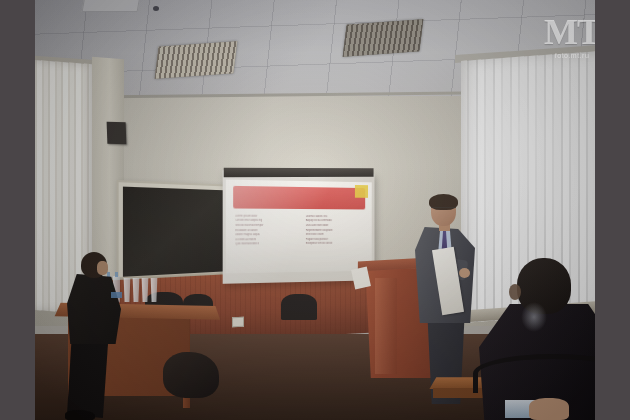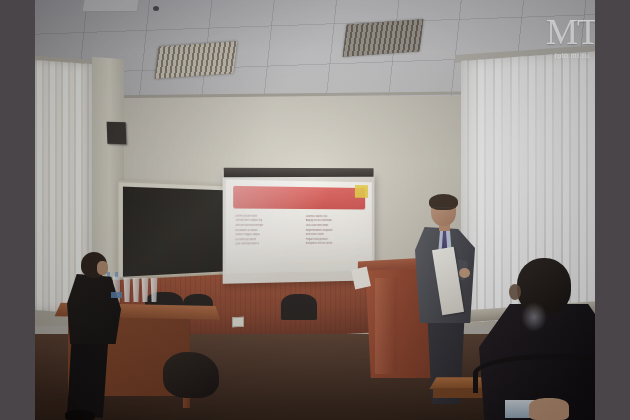--- a/index.html
+++ b/index.html
@@ -573,21 +573,21 @@
     position: absolute;
     right: 10px; top: 14px;
     width: 96px;
     text-align: center;
     z-index: 58;
     pointer-events: none;
     user-select: none;
   }
   .wm-logo {
     font-size: 36px;
-    font-weight: 400;
+    font-weight: 700;
     letter-spacing: -1px;
     color: rgba(255,255,255,.55);
     text-shadow: 0 1px 1px rgba(0,0,0,.18);
     line-height: 1;
     font-family: "Liberation Serif", serif;
   }
   .wm-sub {
     font-size: 7px;
     letter-spacing: .5px;
     color: rgba(255,255,255,.45);

